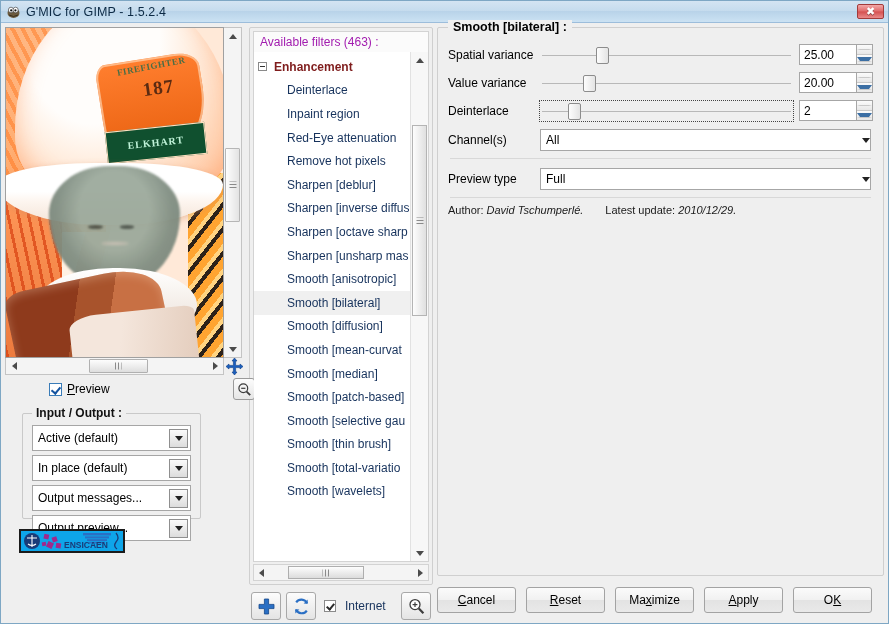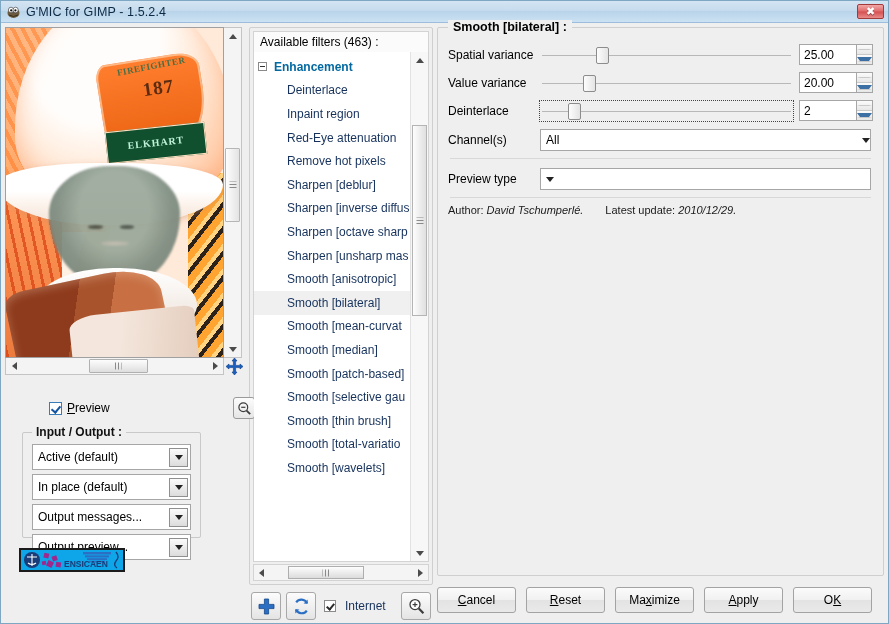--- a/index.html
+++ b/index.html
@@ -219,21 +219,21 @@
   .hsb .thumb{
     position:absolute;top:1px;bottom:1px;left:36%;width:32%;
     background:linear-gradient(to bottom,#fdfdfd,#dedede);
     border:1px solid #b0b0b0;box-sizing:border-box;border-radius:1px;
   }
   .move-icon{
     width:21px;flex:0 0 21px;display:flex;align-items:center;justify-content:center;
   }
   
   .prevrow{
-    margin-top:21px;width:240px;height:24px;
+    margin-top:2px;width:240px;height:24px;
     display:flex;align-items:center;padding-left:44px;
   }
   .cb{
     width:13px;height:13px;flex:0 0 13px;
     border:1px solid #3a7cb8;background:#fff;
     box-sizing:border-box;position:relative;margin-right:5px;
   }
   .cb.checked:after{
     content:"";position:absolute;left:3px;top:1px;width:4px;height:7px;
     border:solid #1554a0;border-width:0 2px 2px 0;transform:rotate(40deg);
@@ -289,39 +289,39 @@
     box-sizing:border-box;
   }
   .filters-frame{
     border:1px solid #cfcfcf;border-radius:2px;
     flex:1;display:flex;flex-direction:column;
     padding:3px;box-sizing:border-box;background:#efefef;
     margin-bottom:4px;
   }
   .filters-head{
     background:#fbfbfb;border:1px solid #d3d3d3;border-bottom:none;
-    padding:3px 6px;font-size:12px;color:#000000;
+    padding:3px 6px;font-size:12px;color:#a21caf;
     box-sizing:border-box;
   }
   .filters-body{
     flex:1;display:flex;min-height:0;
     border:1px solid #d3d3d3;border-top:none;box-sizing:border-box;
     background:#fff;
   }
   .filters-list{
     flex:1;overflow:hidden;background:#fff;position:relative;
     padding-top:3px;box-sizing:border-box;
   }
   .frow{
     height:23.6px;display:flex;align-items:center;
     font-size:12px;white-space:nowrap;
     padding-left:6px;box-sizing:border-box;
     color:#16325c;
   }
-  .frow.cat{font-weight:bold;color:#0369a1;padding-left:4px;}
+  .frow.cat{font-weight:bold;color:#7f1d1d;padding-left:4px;}
   .frow.child{padding-left:33px;}
   .frow.sel{background:#f0f0f0;}
   .expander{
     width:9px;height:9px;border:1px solid #8a8a8a;background:#fff;
     display:inline-flex;align-items:center;justify-content:center;
     margin-right:7px;flex:0 0 9px;box-sizing:border-box;
     position:relative;
   }
   .expander:after{
     content:"";position:absolute;left:1px;right:1px;top:3px;height:1px;background:#333;
@@ -646,20 +646,23 @@
             <div class="frow child">
                 <span>Sharpen [unsharp mas</span>
               </div>
             <div class="frow child">
                 <span>Smooth [anisotropic]</span>
               </div>
             <div class="frow child sel">
                 <span>Smooth [bilateral]</span>
               </div>
             <div class="frow child">
+                <span>Smooth [diffusion]</span>
+              </div>
+            <div class="frow child">
                 <span>Smooth [mean-curvat</span>
               </div>
             <div class="frow child">
                 <span>Smooth [median]</span>
               </div>
             <div class="frow child">
                 <span>Smooth [patch-based]</span>
               </div>
             <div class="frow child">
                 <span>Smooth [selective gau</span>
@@ -801,20 +804,21 @@
                 <div class="tri tri-down"></div>
               </div>
           </div>
         </div>
 
         <div class="sep"></div>
 
         <div class="prow combo-row">
           <div class="plabel">Preview type</div>
           <div class="pcombo">
+            <div class="val">Full</div>
             <div class="arrowbox">
                 <div class="tri tri-down"></div>
               </div>
           </div>
         </div>
 
         <div class="sep"></div>
 
         <div class="authorline">
           <div>

